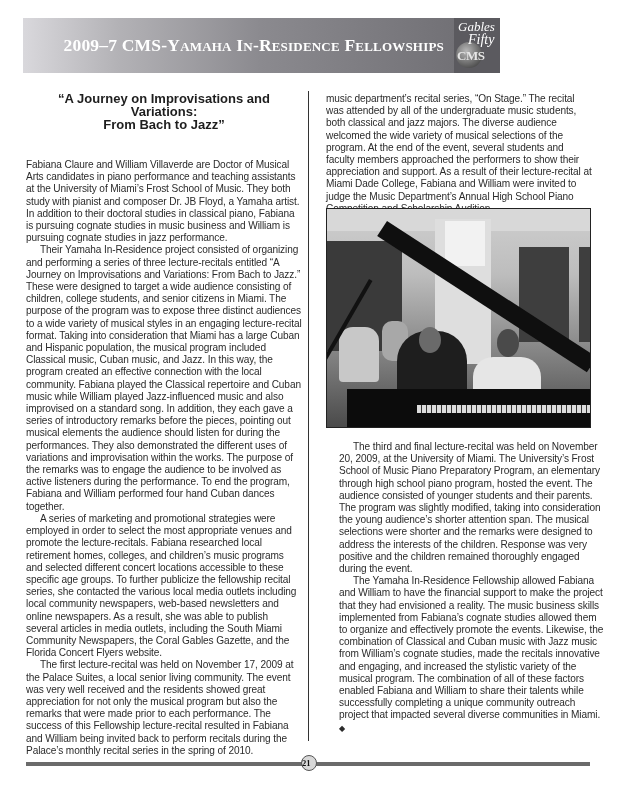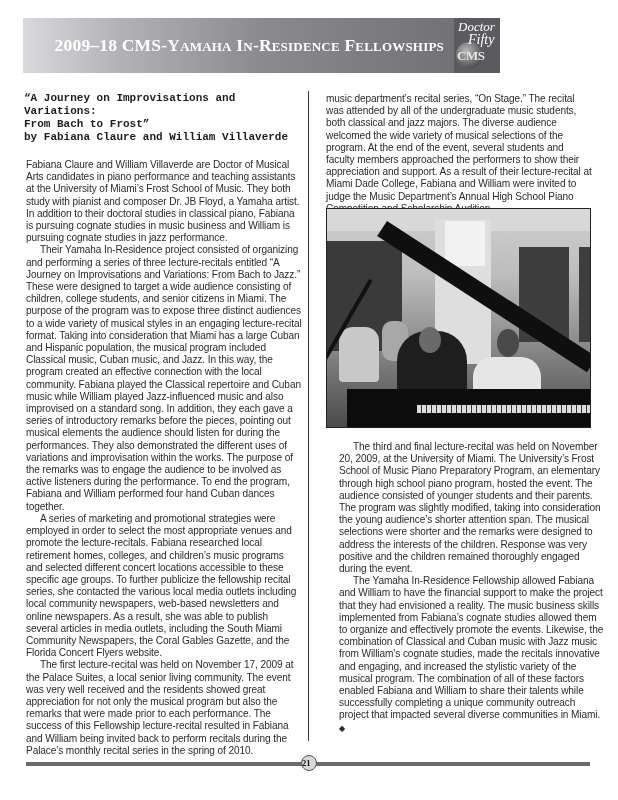--- a/index.html
+++ b/index.html
@@ -14,22 +14,22 @@
   .logo-box { position: absolute; left: 454px; top: 18px; width: 46px; height: 55px; background: #5b5a5f; }
   .logo-beyond { position: absolute; left: 4px; top: 2px; color: #fff; font-family: "Liberation Serif", serif;
     font-style: italic; font-size: 13px; line-height: 13px; }
   .logo-fifty { position: absolute; left: 14px; top: 15px; color: #fff; font-family: "Liberation Serif", serif;
     font-style: italic; font-size: 14px; line-height: 13px; }
   .logo-globe { position: absolute; left: 2px; top: 24px; width: 26px; height: 26px; border-radius: 50%;
     background: radial-gradient(circle at 40% 35%, #b8b8b8, #4a4a4a 80%); }
   .logo-cms { position: absolute; left: 3px; top: 30px; color: #e6e6e6; font-family: "Liberation Serif", serif;
     font-size: 13px; font-weight: bold; letter-spacing: -0.5px; }
 
-  .article-heading { position: absolute; left: 24px; top: 92px; width: 280px; text-align: left;
-    font-family: Liberation Mono, monospace; font-weight: bold; font-size: 11px; line-height: 13px; color: #1e1e1e; }
+  .article-heading { position: absolute; left: 24px; top: 92px; width: 280px; text-align: center;
+    font-family: Liberation Sans, sans-serif; font-weight: bold; font-size: 13px; line-height: 13px; color: #1e1e1e; }
 
   .col { position: absolute; font-size: 10.1px; line-height: 12.2px; color: #2b2b2b; letter-spacing: -0.1px; }
   .col p { margin: 0; text-align: left; }
   .col p.indent { text-indent: 14px; }
   .col-left { left: 26px; top: 141px; width: 276px; margin-top: 18px; }
   .col-right { left: 326px; top: 93px; width: 268px; }
   .col-right-2 { left: 326px; top: 441px; width: 268px; margin-left: 13px; }
 
   .col-divider { position: absolute; left: 308px; top: 91px; width: 1px; height: 650px; background: #333; }
 
@@ -58,33 +58,32 @@
   .footer-line { position: absolute; left: 26px; top: 762px; width: 304px; height: 4px; background: #6b6b6b; }
   .footer-line-r { position: absolute; left: 316px; top: 762px; width: 274px; height: 4px; background: #6b6b6b; }
   .page-badge { position: absolute; left: 301px; top: 755px; width: 16px; height: 16px; border-radius: 50%;
     background: #d8d8d8; border: 1px solid #555; box-sizing: border-box; text-align: left;
     font-family: "Liberation Serif", serif; font-weight: bold; font-size: 8.5px; line-height: 14px; color: #111; }
 </style>
 </head>
 <body>
 
 <div class="header-bar">
-  <div class="header-title"><span>2009–18 CMS-Y</span><span class="sc">AMAHA</span><span> I</span><span class="sc">N</span><span>-R</span><span class="sc">ESIDENCE</span><span> F</span><span class="sc">ELLOWSHIPS</span></div>
+  <div class="header-title"><span>2009–7 CMS-Y</span><span class="sc">AMAHA</span><span> I</span><span class="sc">N</span><span>-R</span><span class="sc">ESIDENCE</span><span> F</span><span class="sc">ELLOWSHIPS</span></div>
 </div>
 <div class="logo-box">
   <div class="logo-globe"></div>
   <div class="logo-cms">CMS</div>
-  <div class="logo-beyond">Doctor</div>
+  <div class="logo-beyond">Gables</div>
   <div class="logo-fifty">Fifty</div>
 </div>
 
 <div class="article-heading">
   <div>“A Journey on Improvisations and Variations:</div>
-  <div>From Bach to Frost”</div>
-  <div>by Fabiana Claure and William Villaverde</div>
+  <div>From Bach to Jazz”</div>
 </div>
 
 <div class="col col-left">
   <p>Fabiana Claure and William Villaverde are Doctor of Musical Arts candidates in piano performance and teaching assistants at the University of Miami’s Frost School of Music. They both study with pianist and composer Dr. JB Floyd, a Yamaha artist. In addition to their doctoral studies in classical piano, Fabiana is pursuing cognate studies in music business and William is pursuing cognate studies in jazz performance.</p>
   <p class="indent">Their Yamaha In-Residence project consisted of organizing and performing a series of three lecture-recitals entitled “A Journey on Improvisations and Variations: From Bach to Jazz.” These were designed to target a wide audience consisting of children, college students, and senior citizens in Miami. The purpose of the program was to expose three distinct audiences to a wide variety of musical styles in an engaging lecture-recital format. Taking into consideration that Miami has a large Cuban and Hispanic population, the musical program included Classical music, Cuban music, and Jazz. In this way, the program created an effective connection with the local community. Fabiana played the Classical repertoire and Cuban music while William played Jazz-influenced music and also improvised on a standard song. In addition, they each gave a series of introductory remarks before the pieces, pointing out musical elements the audience should listen for during the performances. They also demonstrated the different uses of variations and improvisation within the works. The purpose of the remarks was to engage the audience to be involved as active listeners during the performance. To end the program, Fabiana and William performed four hand Cuban dances together.</p>
   <p class="indent">A series of marketing and promotional strategies were employed in order to select the most appropriate venues and promote the lecture-recitals. Fabiana researched local retirement homes, colleges, and children’s music programs and selected different concert locations accessible to these specific age groups. To further publicize the fellowship recital series, she contacted the various local media outlets including local community newspapers, web-based newsletters and online newspapers. As a result, she was able to publish several articles in media outlets, including the South Miami Community Newspapers, the Coral Gables Gazette, and the Florida Concert Flyers website.</p>
   <p class="indent">The first lecture-recital was held on November 17, 2009 at the Palace Suites, a local senior living community. The event was very well received and the residents showed great appreciation for not only the musical program but also the remarks that were made prior to each performance. The success of this Fellowship lecture-recital resulted in Fabiana and William being invited back to perform recitals during the Palace’s monthly recital series in the spring of 2010.</p>
 </div>
 
 <div class="col-divider"></div>

